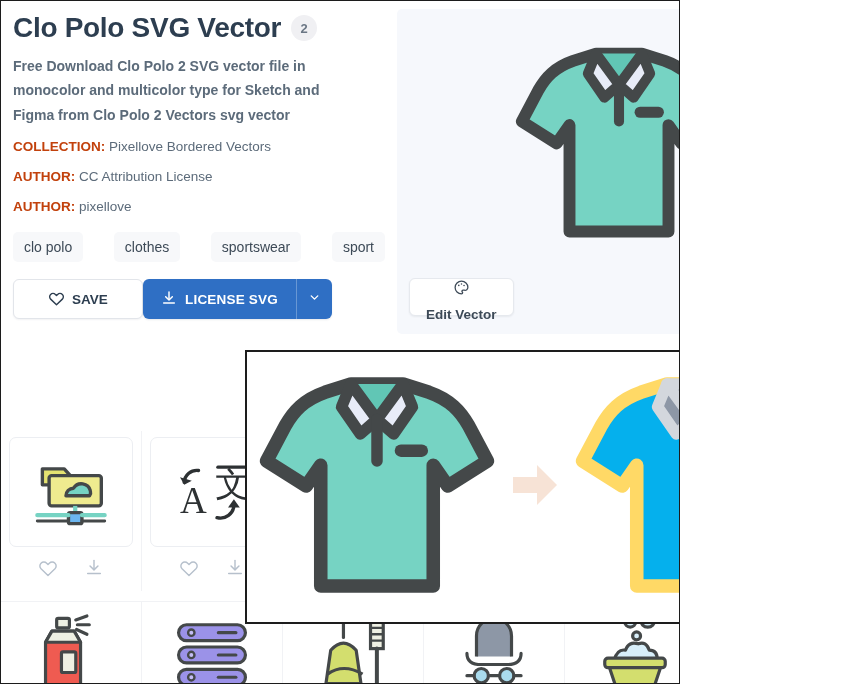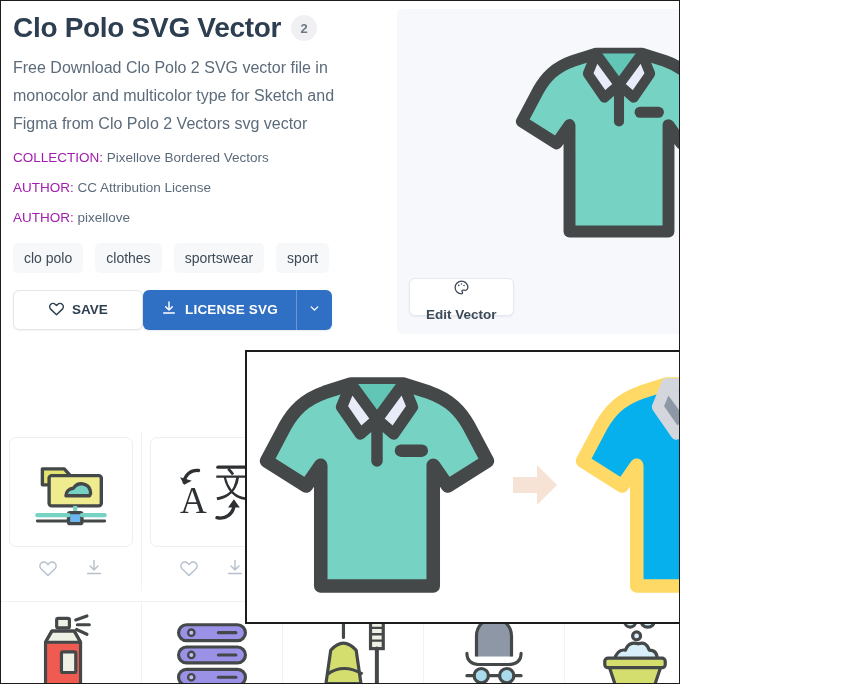--- a/index.html
+++ b/index.html
@@ -44,41 +44,43 @@
     background: #f0f0f3;
     color: #6b7785;
     font-size: 13px;
     font-weight: bold;
     display: flex;
     align-items: center;
     justify-content: center;
     flex: 0 0 auto;
   }
   .description {
-    font-size: 16px;
+    font-size: 14px;
     color: #5c6b7a;
     line-height: 1.75;
     margin-bottom: 10px;
     width: 340px;
+    font-weight: bold;
   }
   .meta-row {
     font-size: 13.5px;
     color: #5c6b7a;
     line-height: 1.55;
     margin-bottom: 9px;
   }
   .meta-row .meta-key {
-    font-weight: normal;
-    color: #a21caf;
+    font-weight: bold;
+    color: #c2410c;
   }
   .tags {
     display: flex;
     gap: 12px;
     margin-top: 14px;
     margin-bottom: 17px;
+    justify-content: space-between;
   }
   .tag {
     background: #f7f8fa;
     border-radius: 5px;
     padding: 7px 11px;
     font-size: 14px;
     color: #3d4a57;
     white-space: nowrap;
   }
   .actions {

